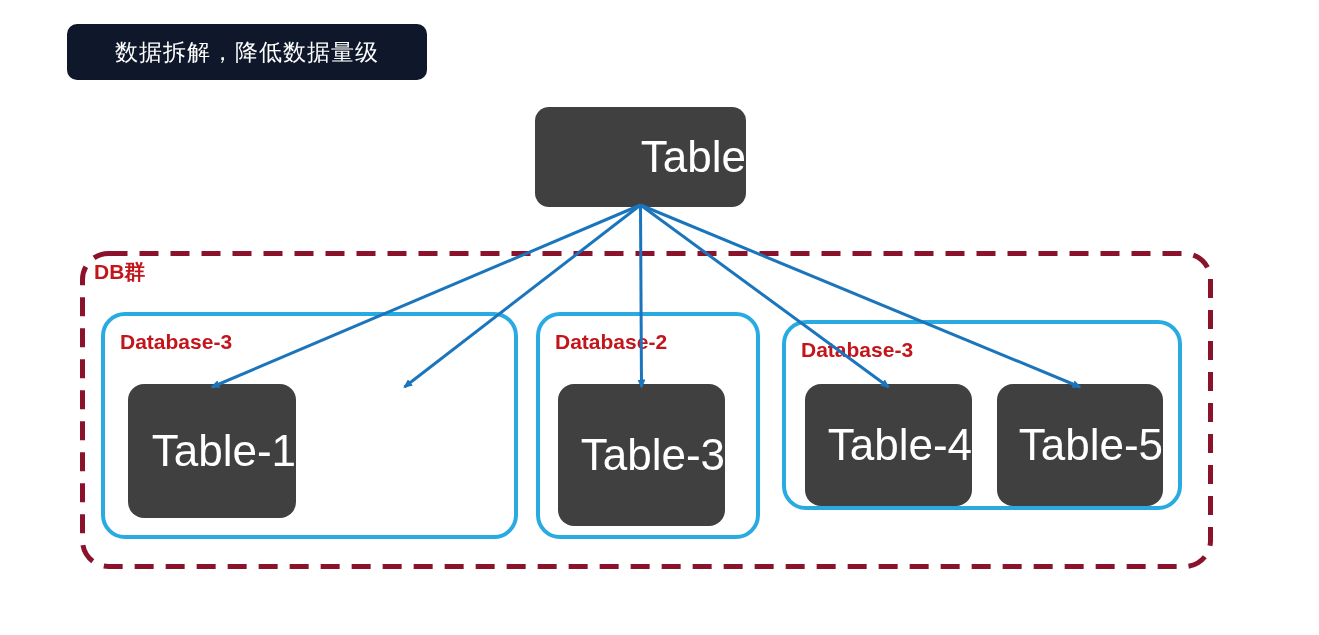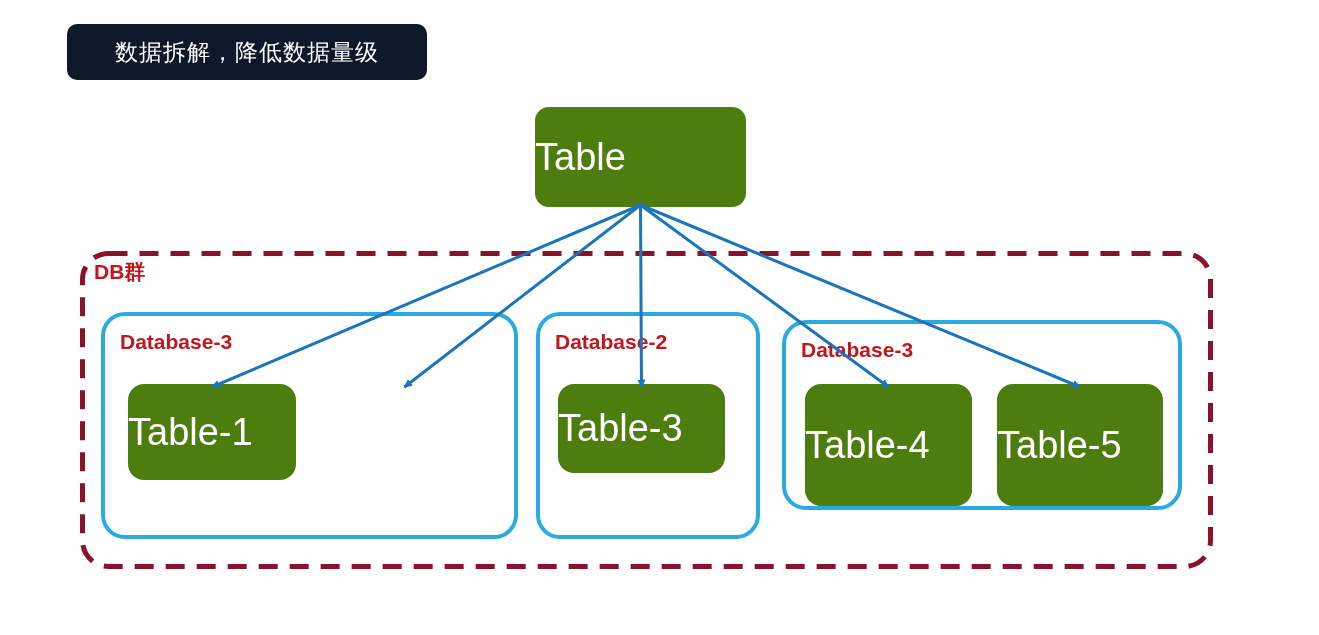--- a/index.html
+++ b/index.html
@@ -32,33 +32,33 @@
     font-size: 23px;
     display: flex;
     align-items: center;
     justify-content: center;
     letter-spacing: 1px;
   }
 
   
   .green-node {
     position: absolute;
-    background: #4d7c0f;
+    background: #404040;
     border-radius: 16px;
     color: #ffffff;
-    font-size: 38px;
+    font-size: 44px;
     display: flex;
     align-items: center;
-    justify-content: flex-start;
+    justify-content: flex-end;
     z-index: 2;
   }
   .root-table { left: 535px; top: 107px; width: 211px; height: 100px; border-radius: 14px; }
-  .t1 { left: 128px; top: 384px; width: 168px; height: 96px; }
+  .t1 { left: 128px; top: 384px; width: 168px; height: 134px; }
   .t2 { left: 319px; top: 384px; width: 171px; height: 122px; }
-  .t3 { left: 558px; top: 384px; width: 167px; height: 89px; }
+  .t3 { left: 558px; top: 384px; width: 167px; height: 142px; }
   .t4 { left: 805px; top: 384px; width: 167px; height: 122px; }
   .t5 { left: 997px; top: 384px; width: 166px; height: 122px; }
 
   
   .cluster {
     position: absolute;
     left: 80px; top: 245px;
     width: 1133px; height: 318px;
     border-radius: 26px;
     z-index: 1;

